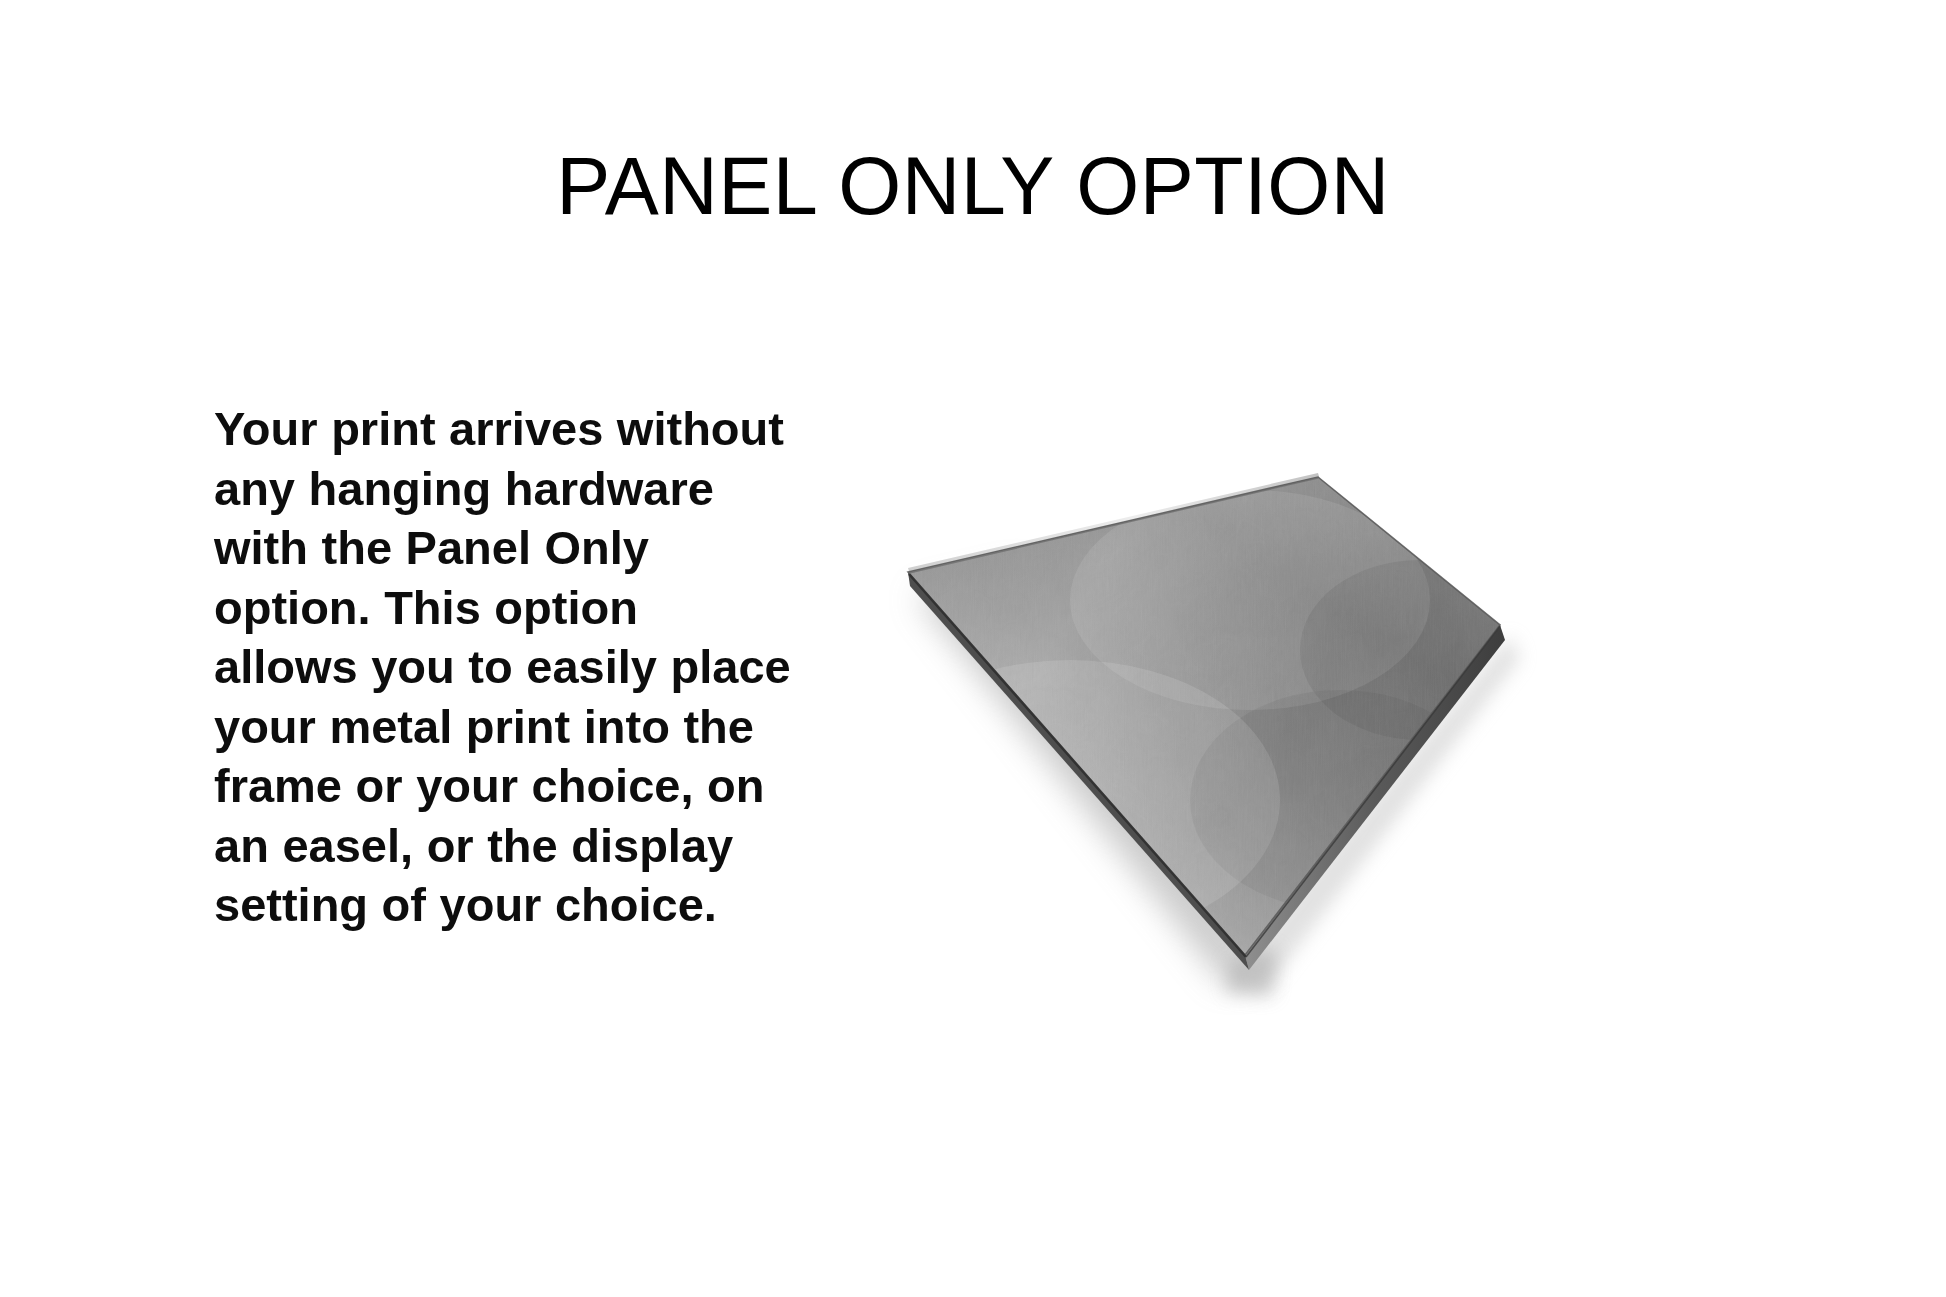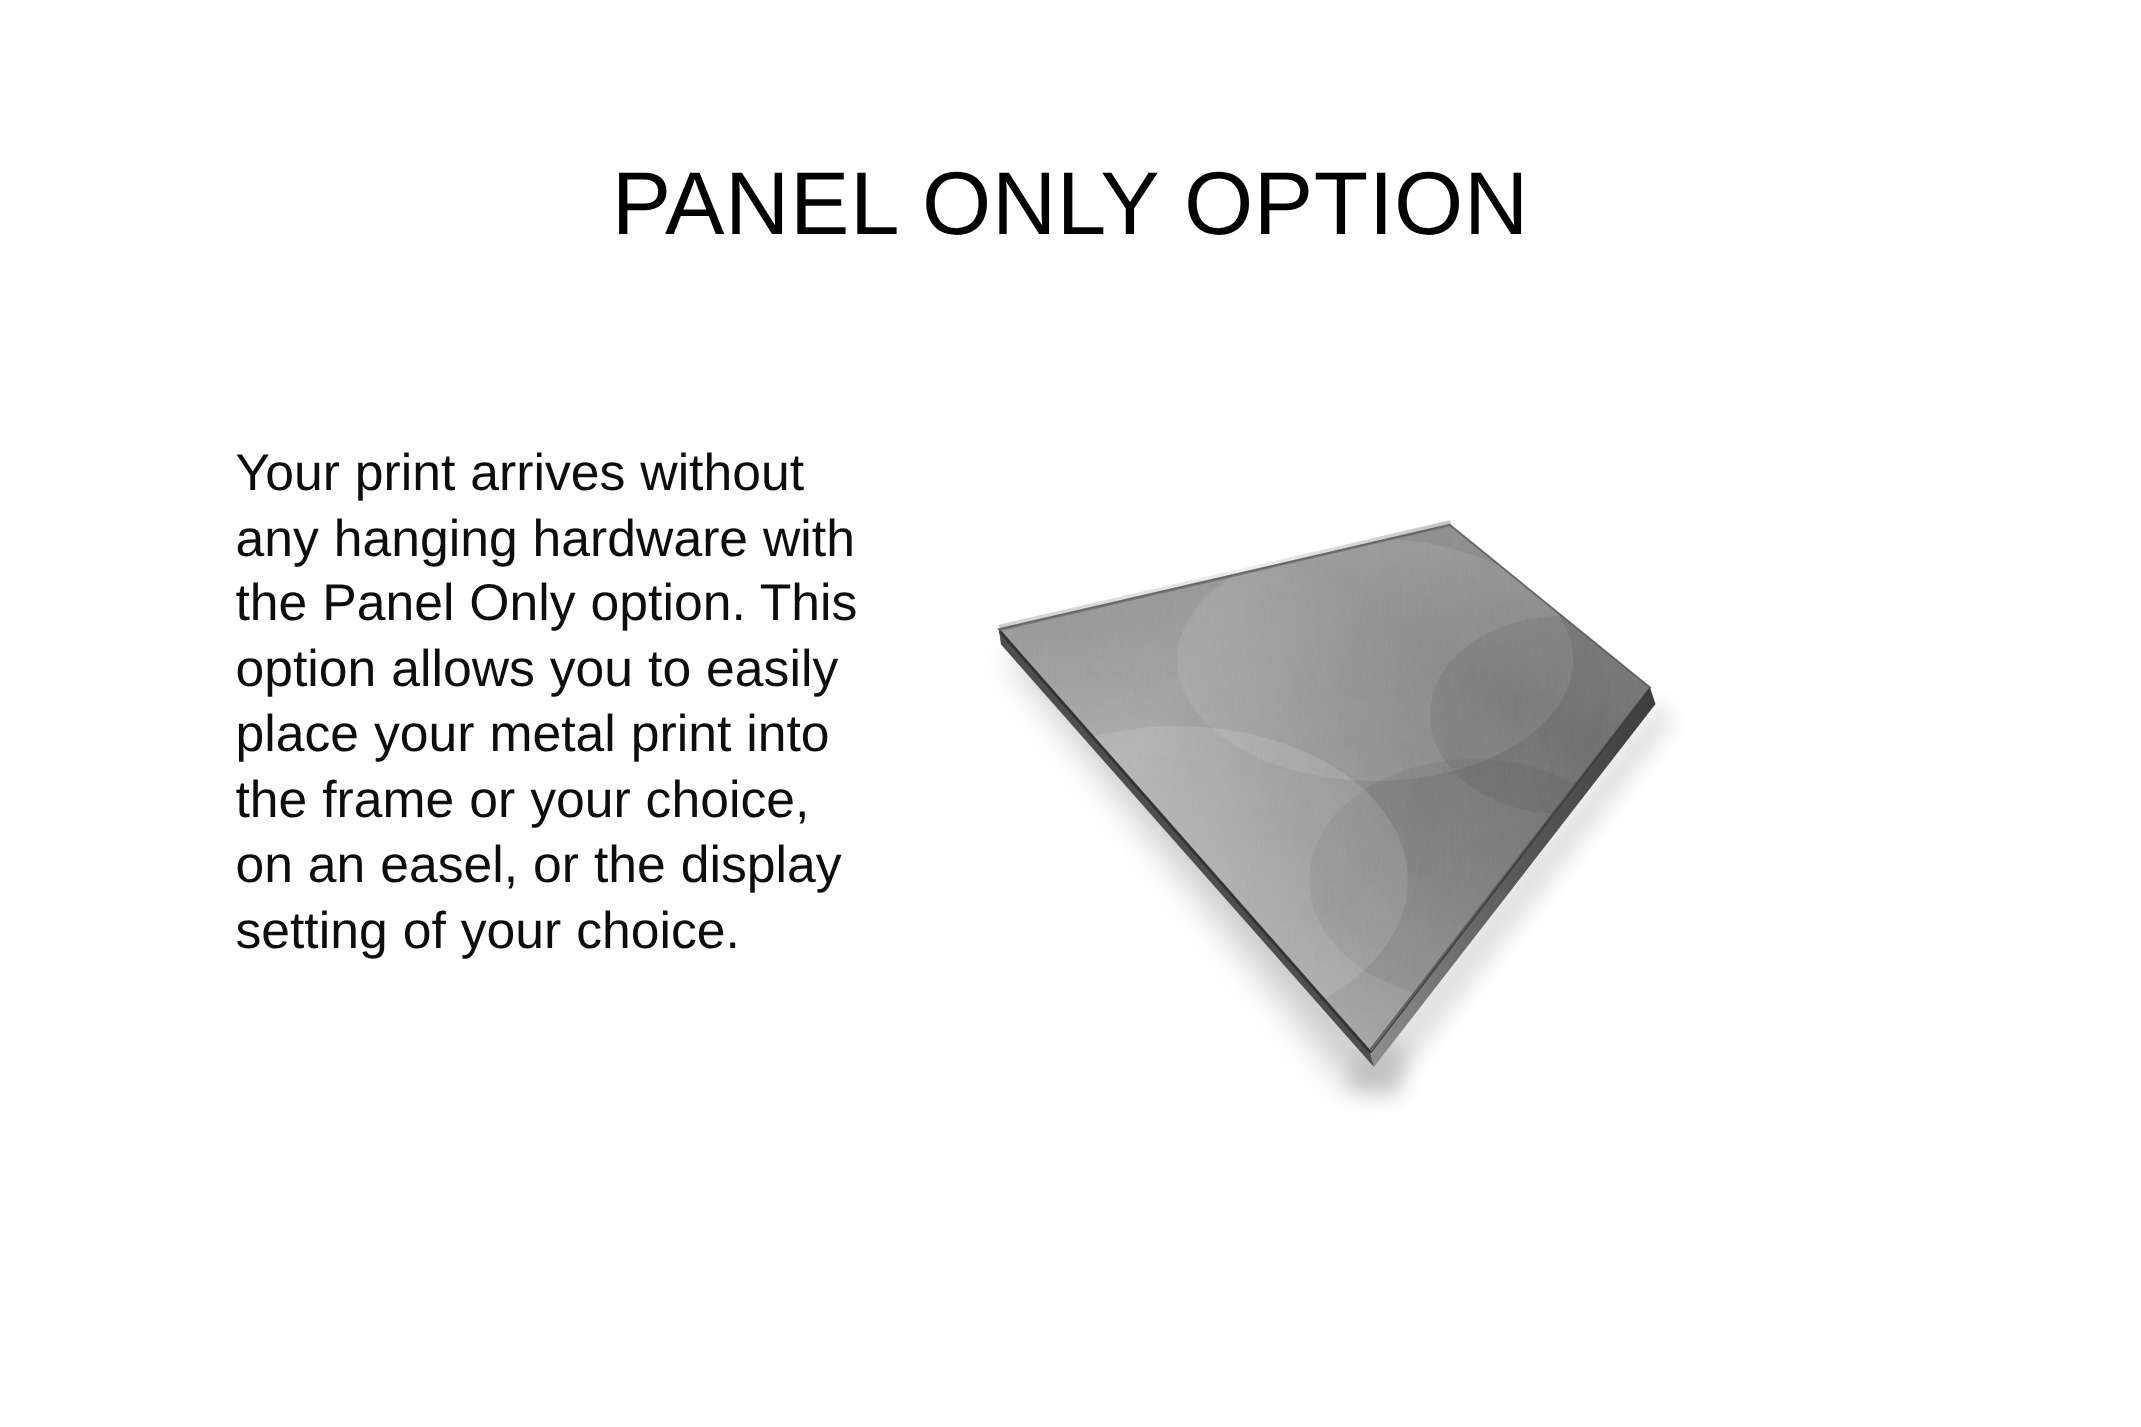--- a/index.html
+++ b/index.html
@@ -38,21 +38,21 @@
 
   
   #body-text {
     position: absolute;
     left: 214px;
     top: 352px;
     width: 580px;
     font-size: 47px;
     line-height: 59.5px;
     color: #0d0d0d;
-    font-weight: 400;
+    font-weight: 700;
     text-align: left;
     word-spacing: 0.5px;
   }
 
   
   #panel-figure {
     position: absolute;
     left: 820px;
     top: 400px;
     width: 800px;

